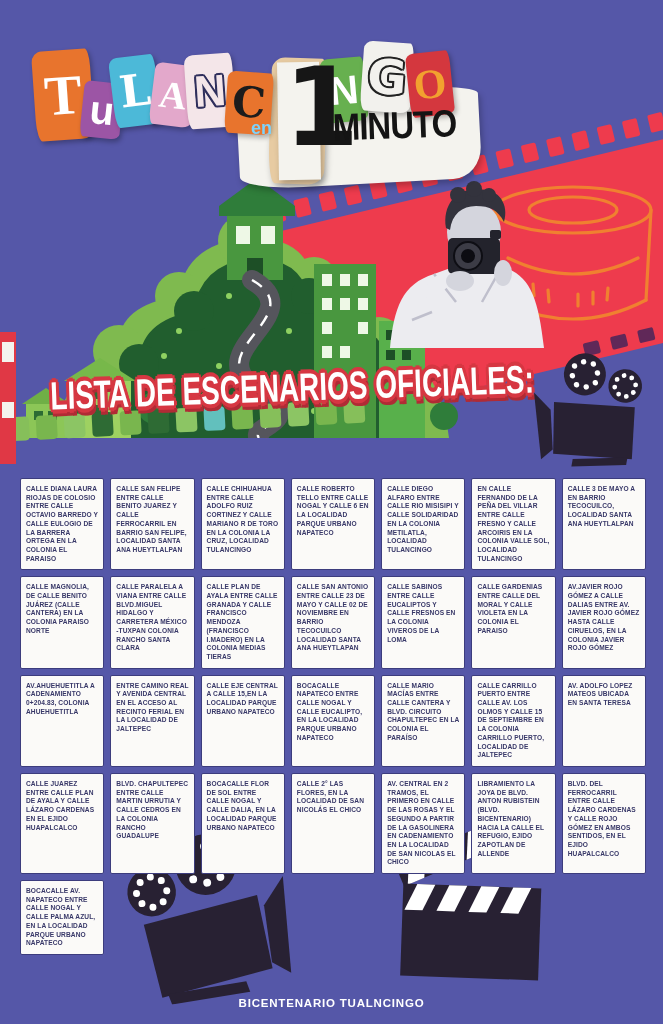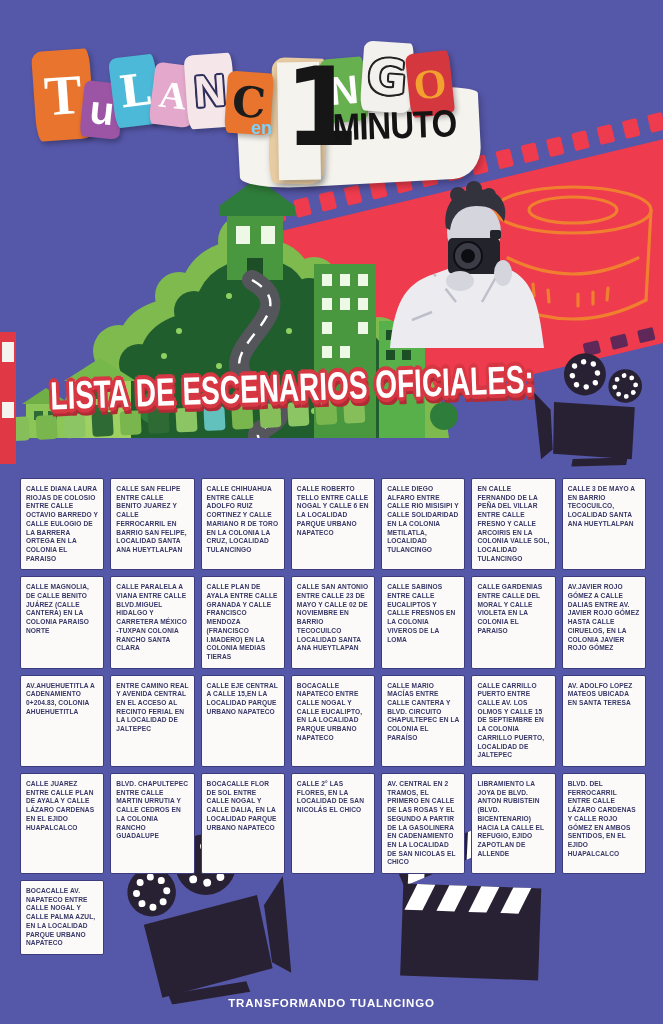--- a/index.html
+++ b/index.html
@@ -422,13 +422,13 @@
       <polygon points="128,48 146,48 134,73 116,73" fill="#ffffff"></polygon>
     </g>
     <rect x="16" y="72" width="138" height="92" fill="#282133"></rect>
     <polygon points="30,72 48,72 36,98 18,98" fill="#ffffff"></polygon>
     <polygon points="62,72 80,72 68,98 50,98" fill="#ffffff"></polygon>
     <polygon points="94,72 112,72 100,98 82,98" fill="#ffffff"></polygon>
     <polygon points="126,72 144,72 132,98 114,98" fill="#ffffff"></polygon>
   </g>
 </svg>
 
-<div class="footer">TRANSFORMANDO TUALNCINGO</div>
+<div class="footer">BICENTENARIO TUALNCINGO</div>
 
 </body></html>

